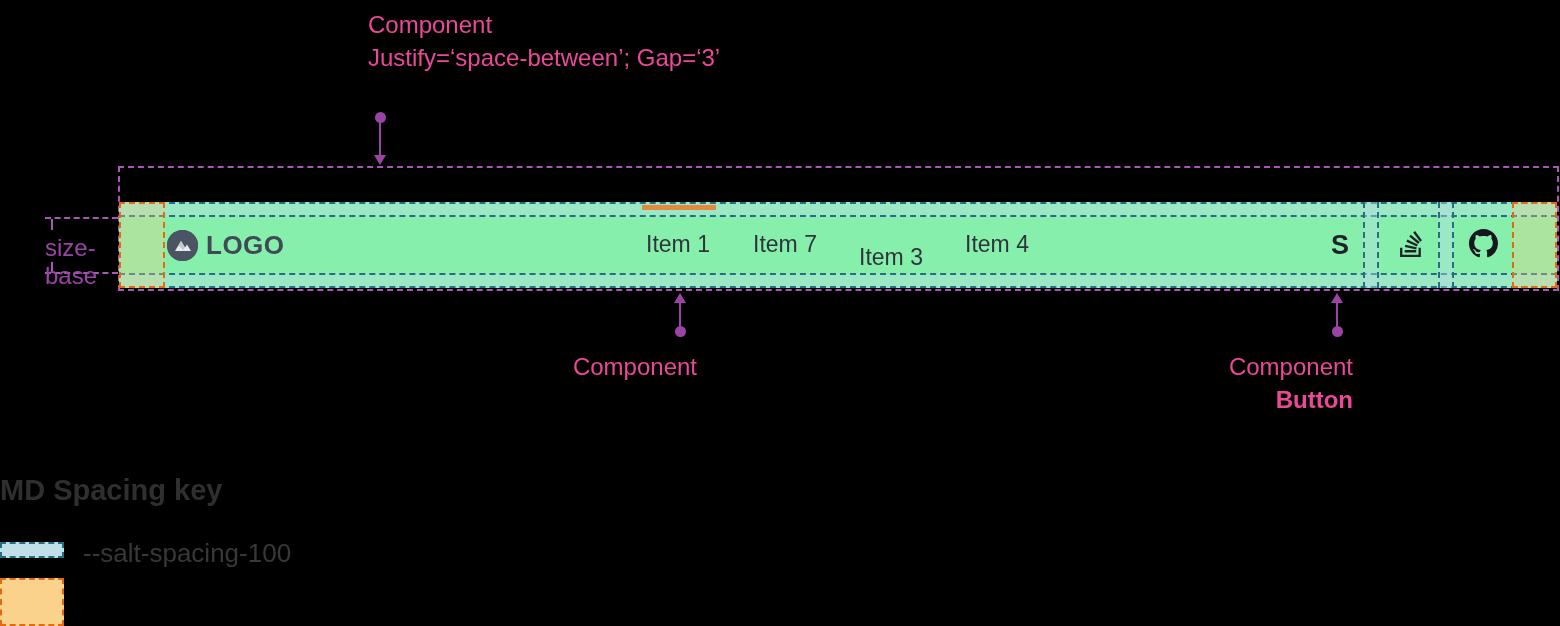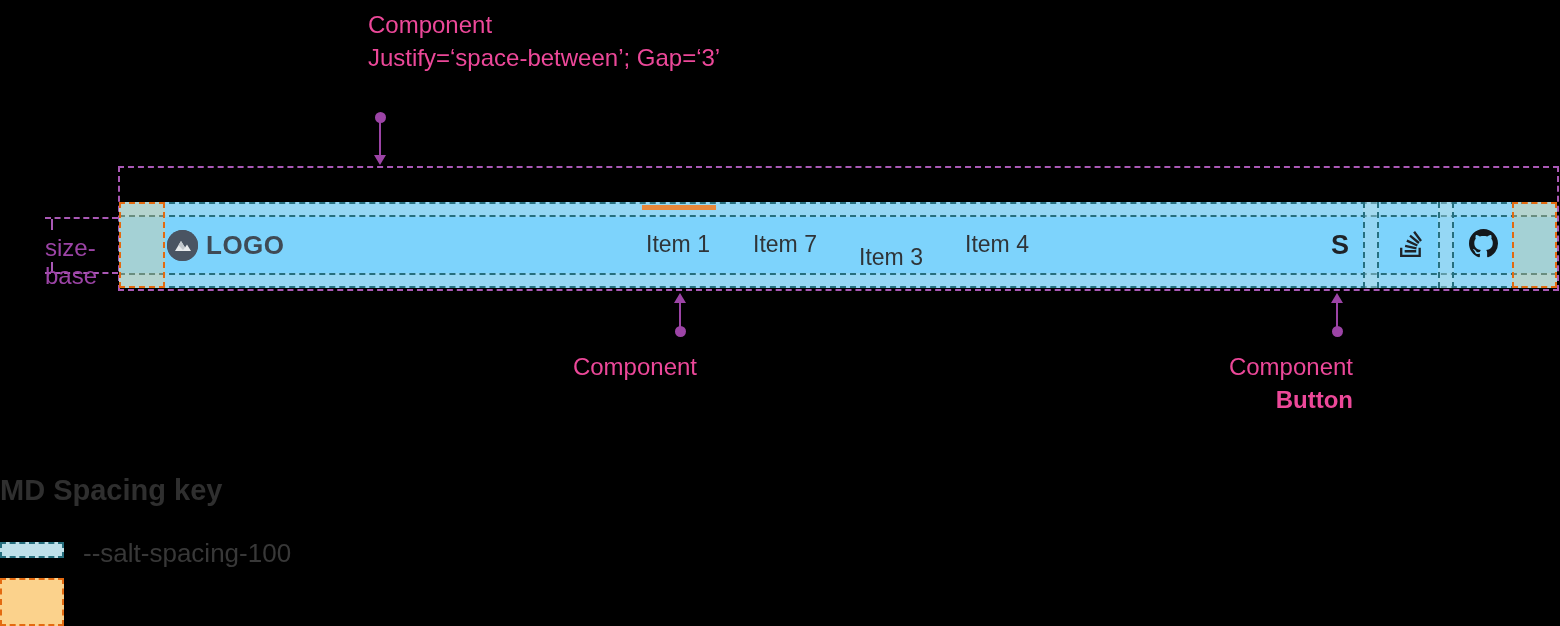--- a/index.html
+++ b/index.html
@@ -10,21 +10,21 @@
   .anno{position:absolute;font-size:24px;line-height:33px;color:#ec4899;}
   .anno .b{font-weight:bold;}
   .anno .i{}
   .vline{position:absolute;width:2px;background:#9C44A6;}
   .dot{position:absolute;width:11px;height:11px;border-radius:50%;background:#9C44A6;}
   .arrow-down{position:absolute;width:0;height:0;border-left:6px solid transparent;border-right:6px solid transparent;border-top:10px solid #9C44A6;}
   .arrow-up{position:absolute;width:0;height:0;border-left:6px solid transparent;border-right:6px solid transparent;border-bottom:10px solid #9C44A6;}
   
   .flex-outline{position:absolute;left:118px;top:166px;width:1437px;height:121px;border:2px dashed #A958B5;}
   
-  .navbar{position:absolute;left:119px;top:202px;width:1438px;height:86px;background:#7dd3fc;}
+  .navbar{position:absolute;left:119px;top:202px;width:1438px;height:86px;background:#86efac;}
   .hstrip{position:absolute;left:0;right:0;height:15px;background:rgba(185,222,233,0.40);
           border-top:2px dashed #266F7E;border-bottom:2px dashed #266F7E;box-sizing:border-box;}
   .hstrip.top{top:0;}
   .hstrip.bottom{bottom:0;}
   .vstrip{position:absolute;top:0;bottom:0;width:16px;background:rgba(185,222,233,0.40);
           border-left:2px dashed #266F7E;border-right:2px dashed #266F7E;box-sizing:border-box;}
   .opad{position:absolute;top:0;bottom:0;background:rgba(249,205,131,0.32);
         border:2px dashed #E36A10;box-sizing:border-box;}
   .active-bar{position:absolute;left:523px;top:3px;width:74px;height:5px;background:#E6873B;}
   

